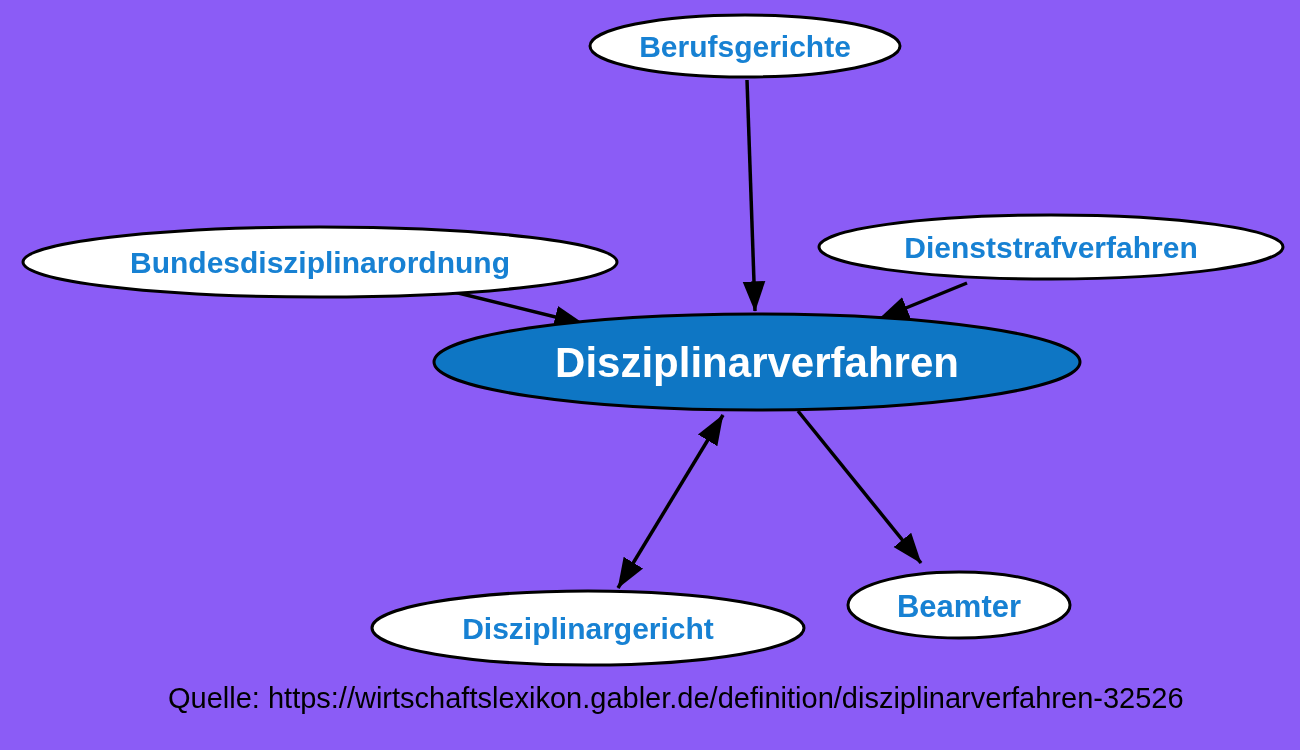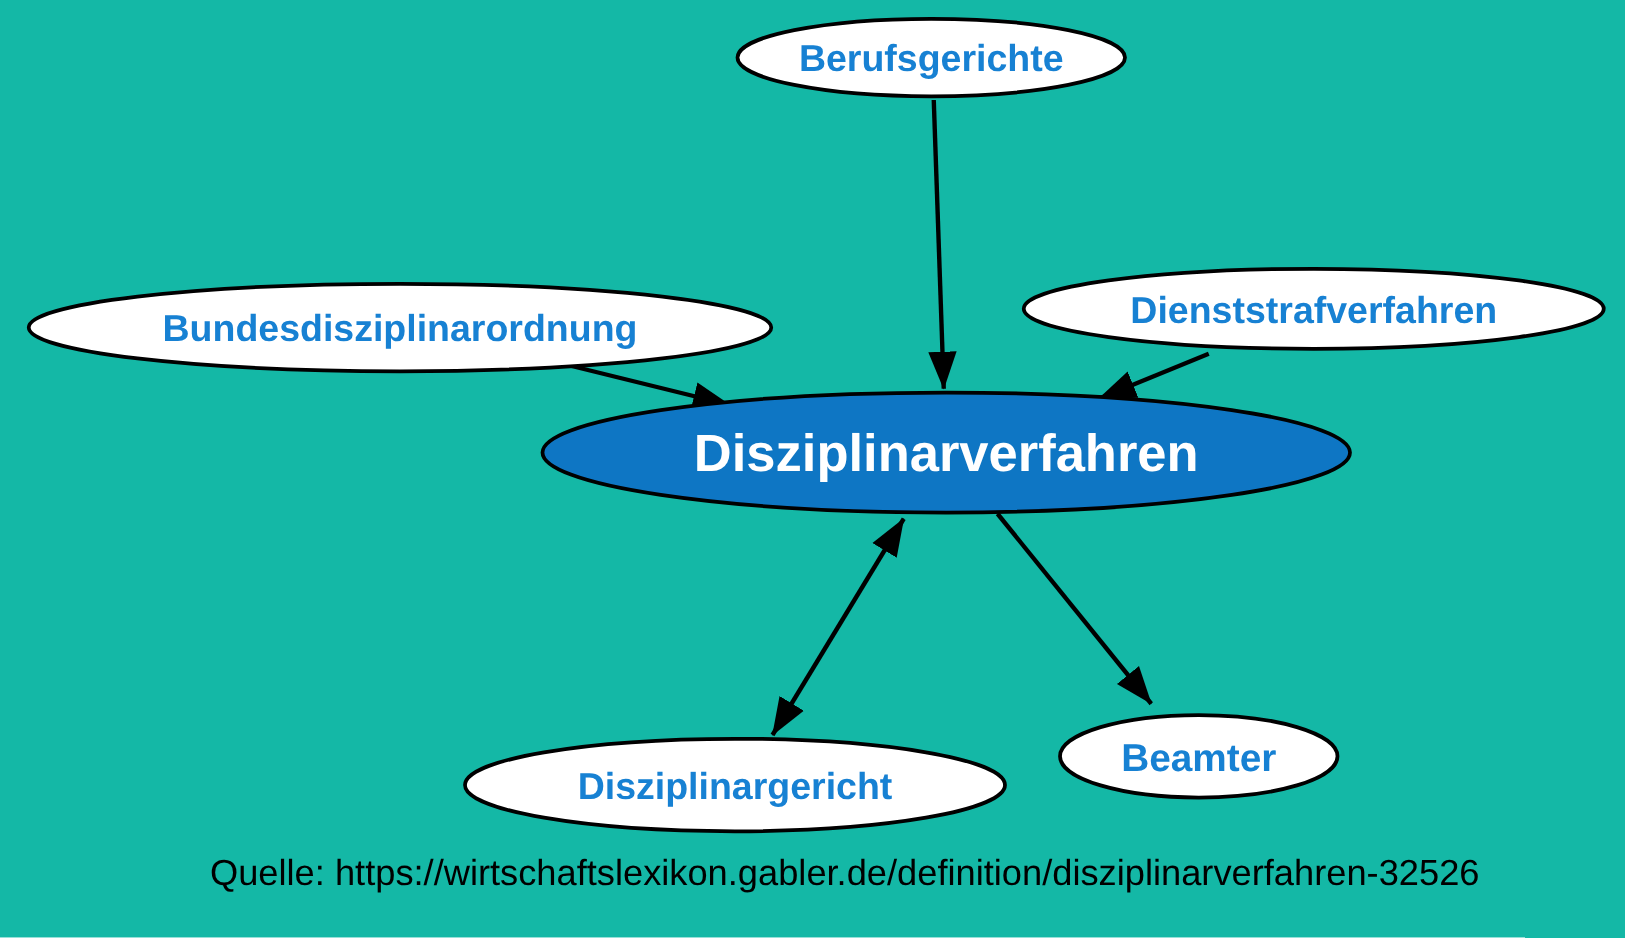--- a/index.html
+++ b/index.html
@@ -8,21 +8,21 @@
     background: #ffffff;
     width: 1300px;
     height: 750px;
     overflow: hidden;
     font-family: "Liberation Sans", sans-serif;
   }
   .canvas {
     position: relative;
     width: 1300px;
     height: 750px;
-    background: #14b8a6;
+    background: #8b5cf6;
   }
   svg text.node-label {
     font-family: "Liberation Sans", sans-serif;
     font-weight: bold;
     text-anchor: middle;
   }
   svg text.caption {
     font-family: "Liberation Sans", sans-serif;
     font-weight: normal;
   }

